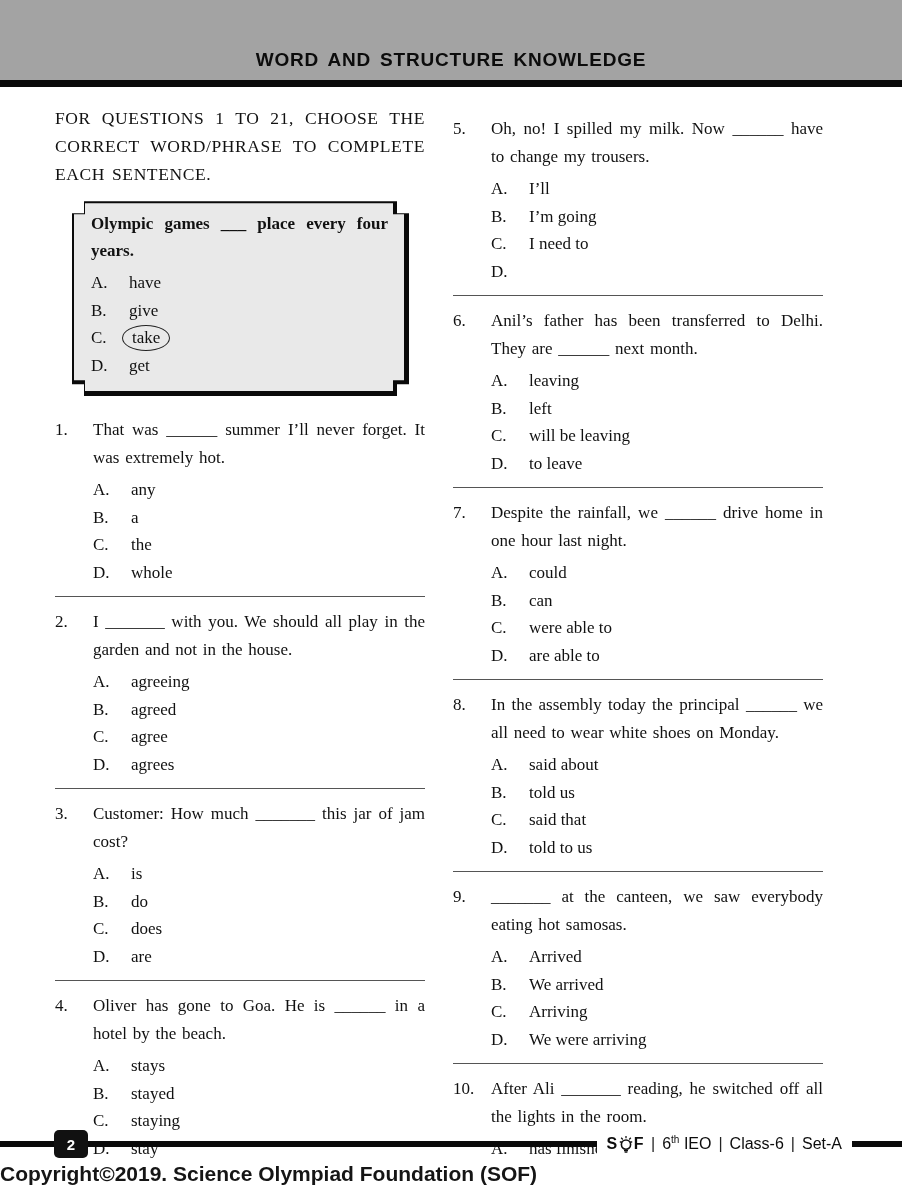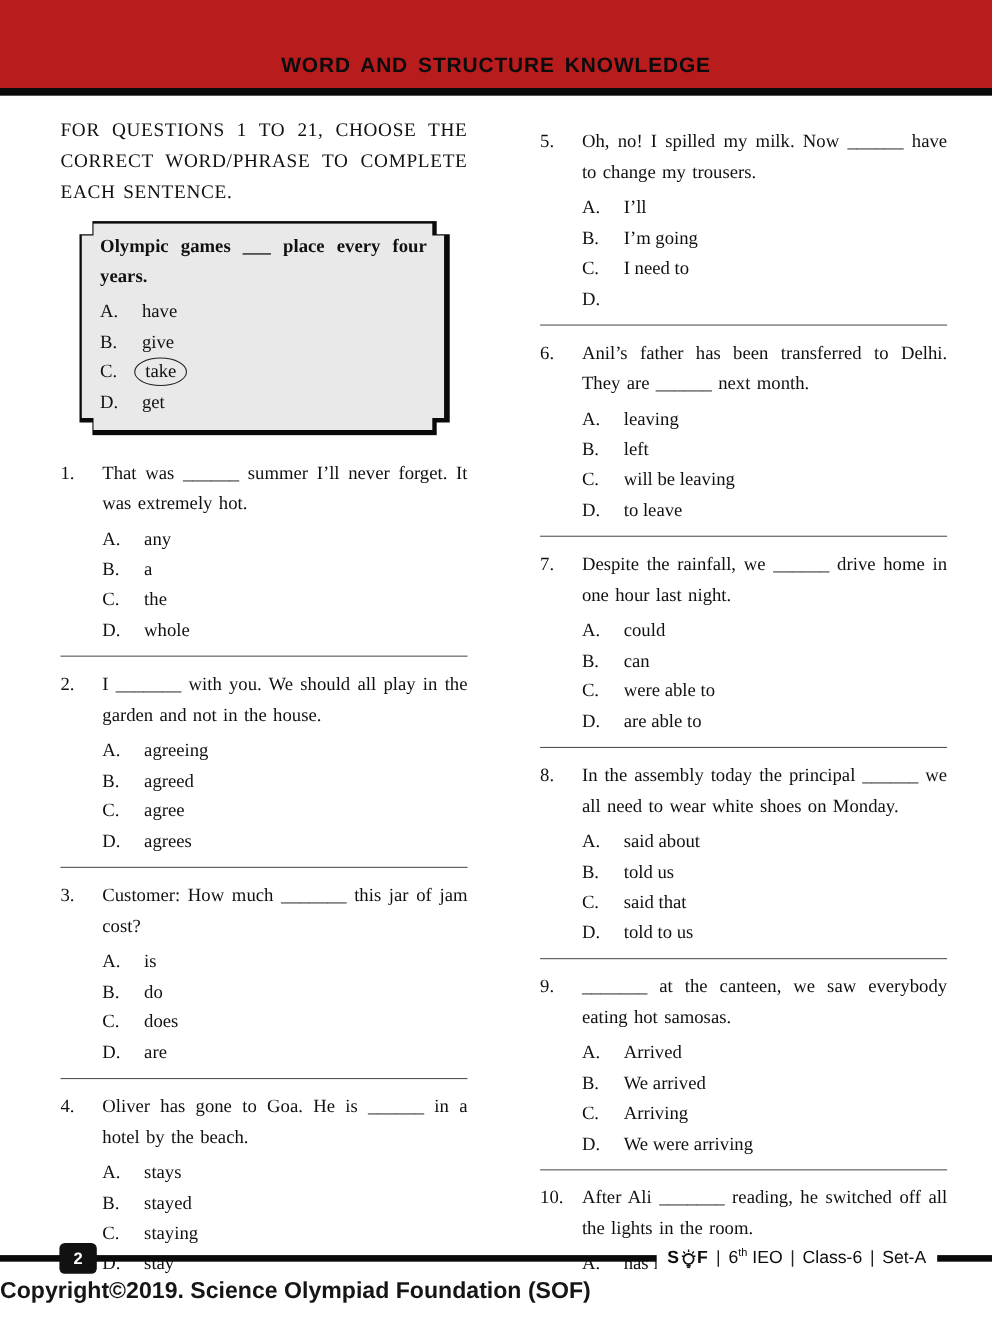--- a/index.html
+++ b/index.html
@@ -10,40 +10,41 @@
     height: 1200px;
     margin: 0 auto;
     background: #ffffff;
     font-family: "Liberation Serif", serif;
     color: #111;
     overflow: hidden;
   }
   
   .band {
     height: 80px;
-    background: #b91c1c;
+    background: #a3a3a3;
     display: flex;
     align-items: flex-end;
     justify-content: center;
     padding-bottom: 9px;
   }
   .band h1 {
     font-family: "Liberation Sans", sans-serif;
     font-size: 19px;
     font-weight: bold;
     letter-spacing: 0.8px;
     word-spacing: 3px;
     color: #0c0c0c;
   }
   .black-bar { height: 7px; background: #0a0a0a; }
   
   .columns {
     display: flex;
-    gap: 66px;
+    gap: 28px;
     padding: 17px 57px 0 55px;
+    align-items: center;
   }
   .col { width: 370px; flex: 0 0 370px; }
   .instructions {
     font-size: 17.5px;
     line-height: 28px;
     letter-spacing: 0.6px;
     word-spacing: 2px;
     text-align: justify;
     margin-bottom: 13px;
   }

